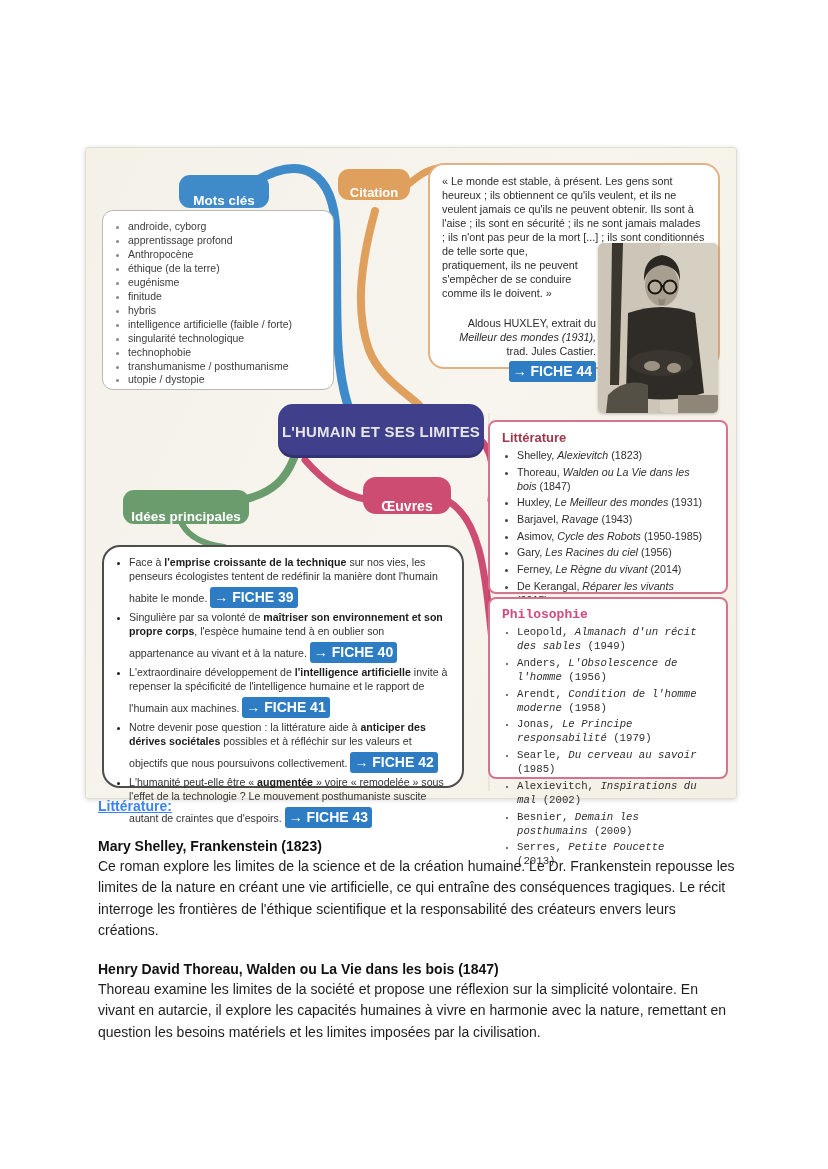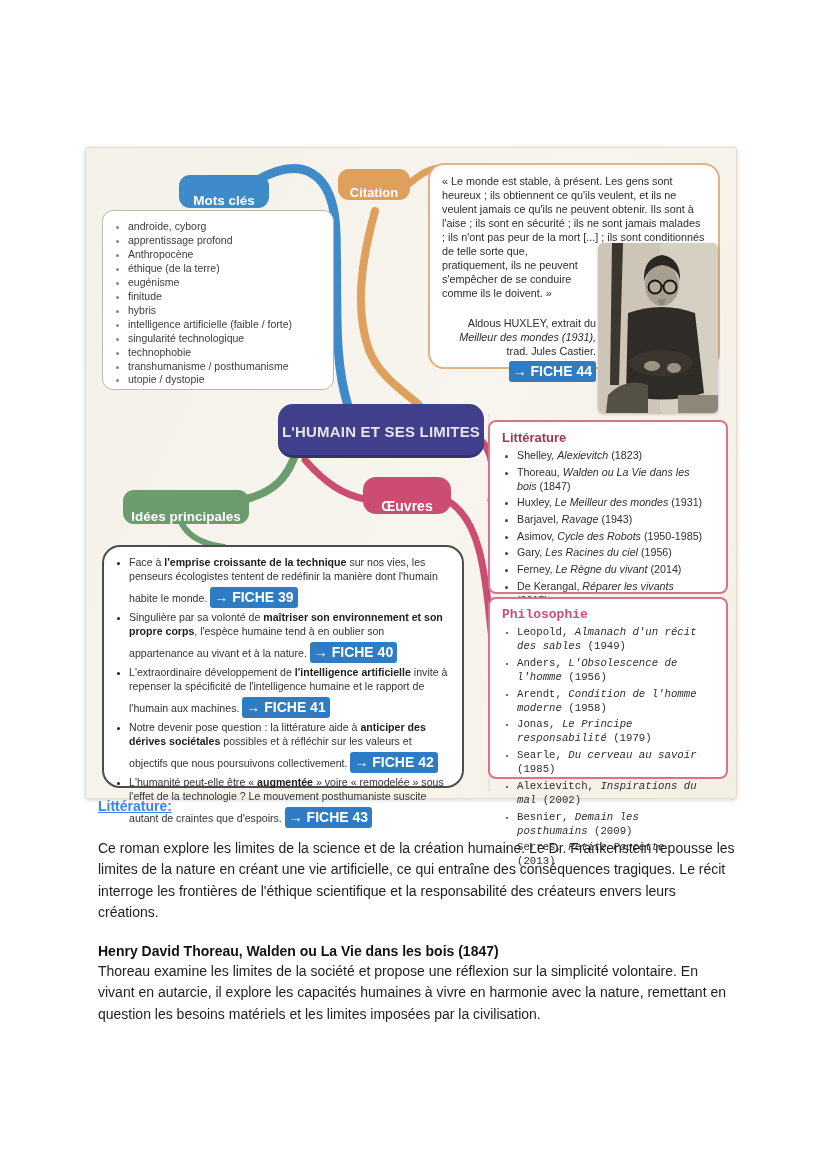--- a/index.html
+++ b/index.html
@@ -205,20 +205,21 @@
           <li><span>Serres, </span><span class="wtitle">Petite Poucette</span><span> (2013)</span></li>
         </ul>
     </div>
 
   </div>
 
   <div class="bottom">
     <h2 class="section-heading">Littérature:</h2>
 
     <div>
+      <div class="entry-title">Mary Shelley, Frankenstein (1823)</div>
       <p class="entry-body">Ce roman explore les limites de la science et de la création humaine. Le Dr. Frankenstein repousse les limites de la nature en créant une vie artificielle, ce qui entraîne des conséquences tragiques. Le récit interroge les frontières de l'éthique scientifique et la responsabilité des créateurs envers leurs créations.</p>
     </div>
 
     <div>
       <div class="entry-title">Henry David Thoreau, Walden ou La Vie dans les bois (1847)</div>
       <p class="entry-body">Thoreau examine les limites de la société et propose une réflexion sur la simplicité volontaire. En vivant en autarcie, il explore les capacités humaines à vivre en harmonie avec la nature, remettant en question les besoins matériels et les limites imposées par la civilisation.</p>
     </div>
   </div>
 
 </div>

